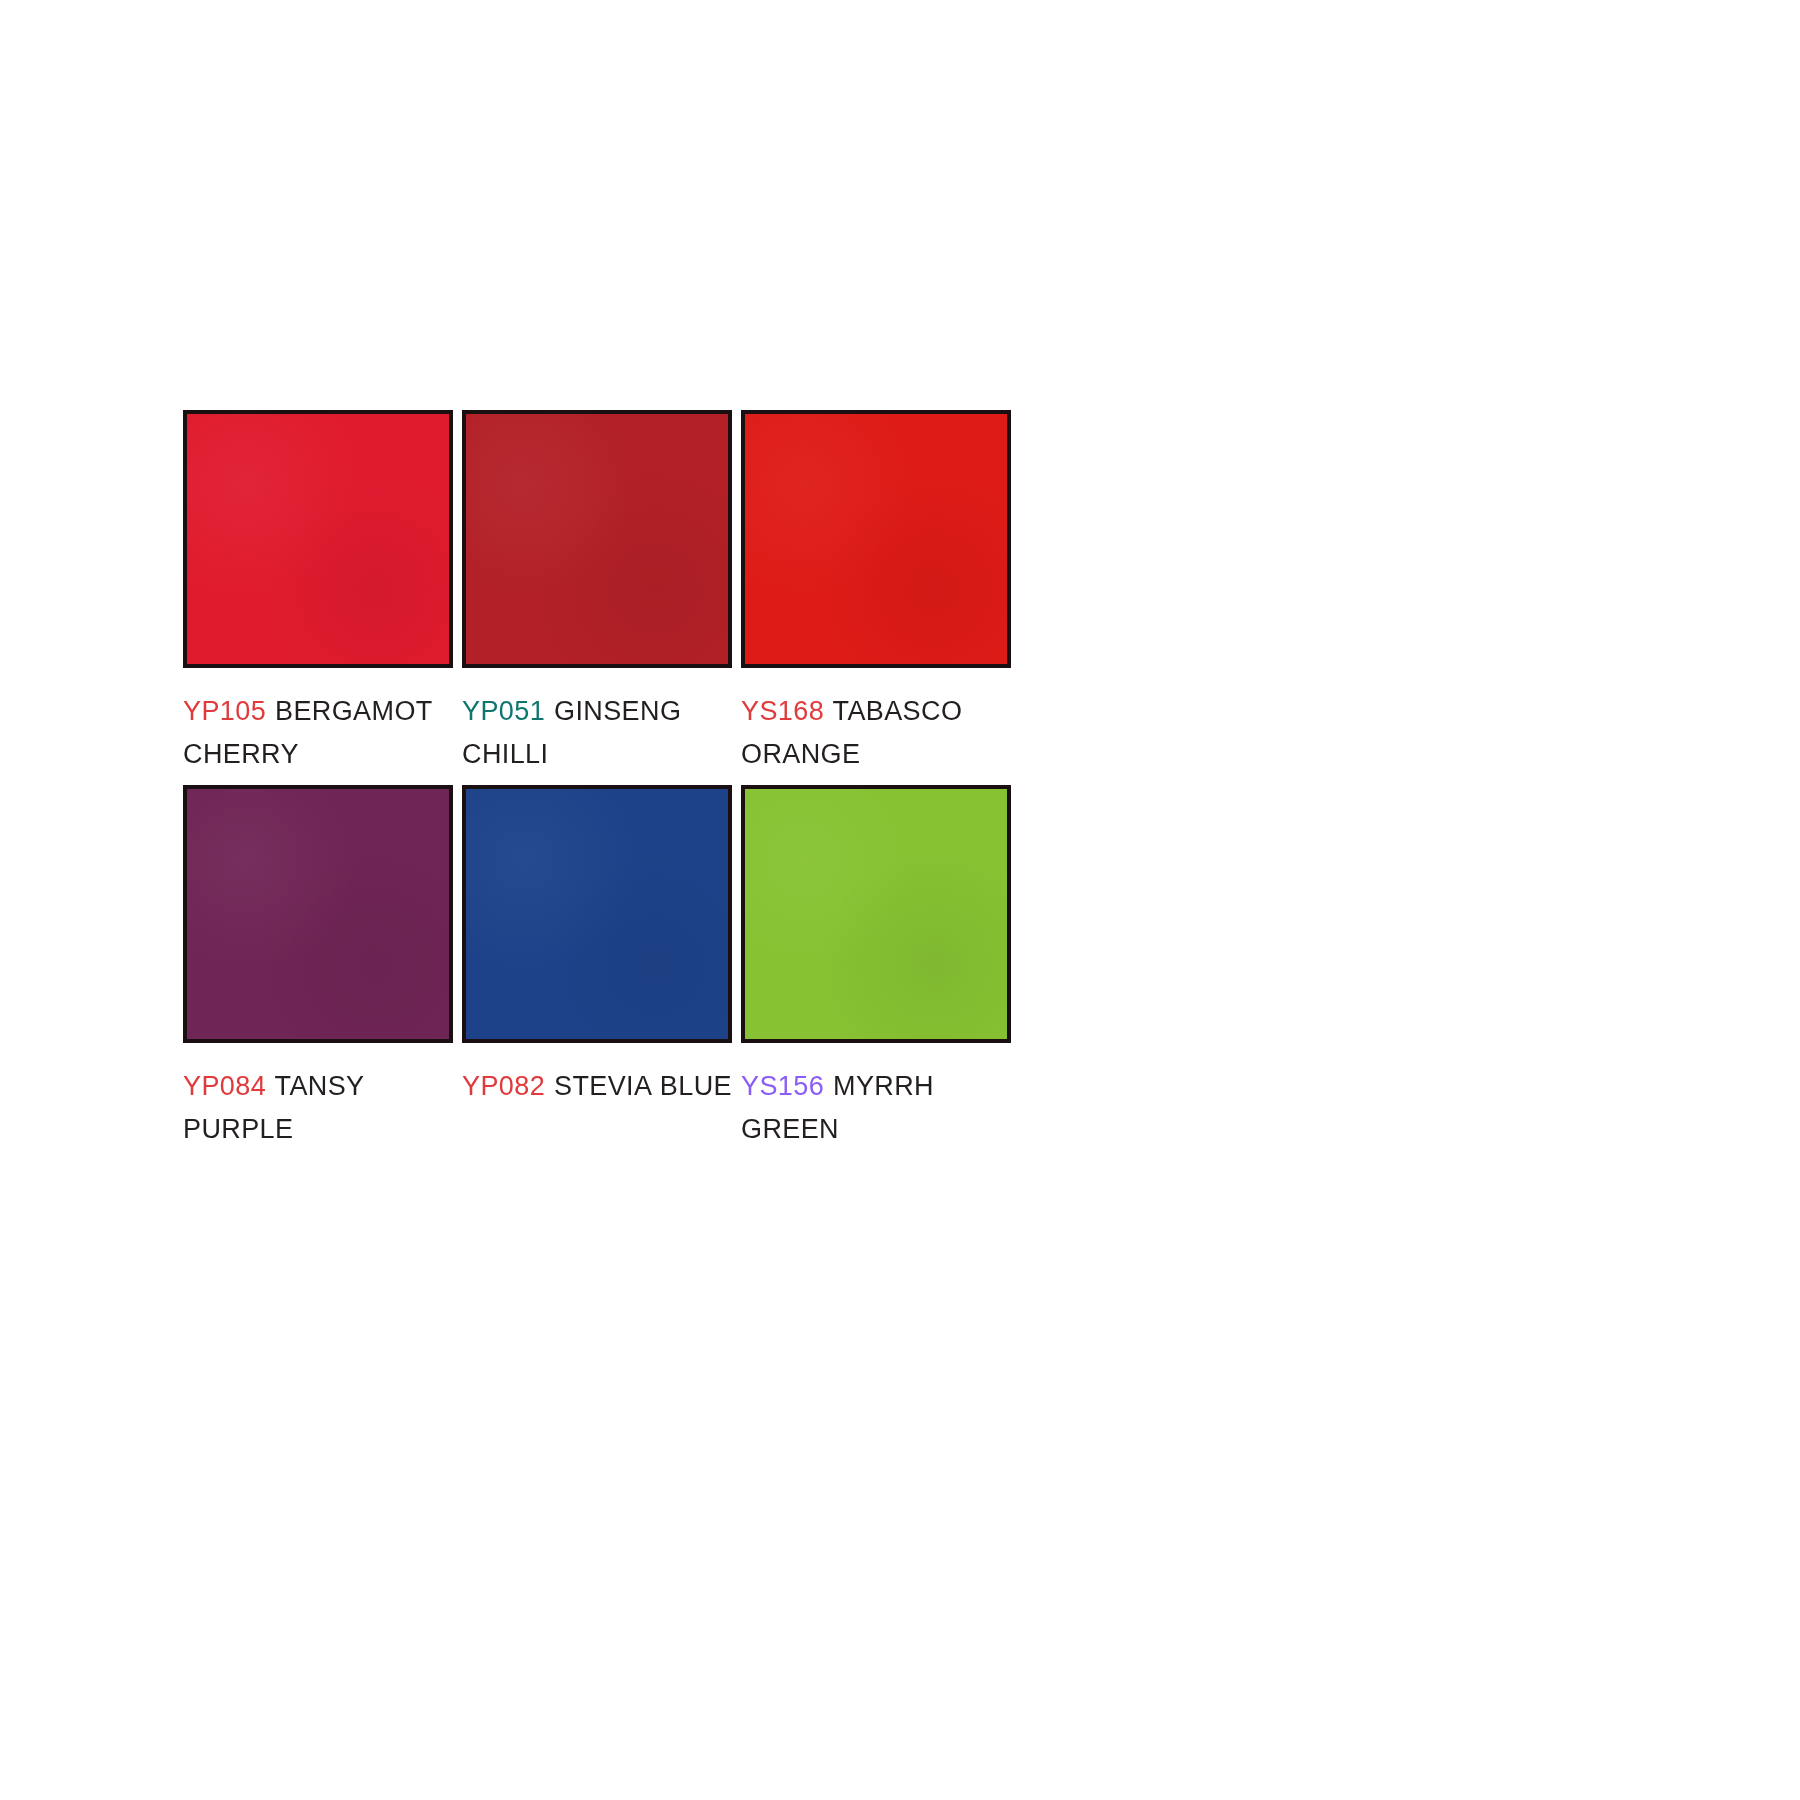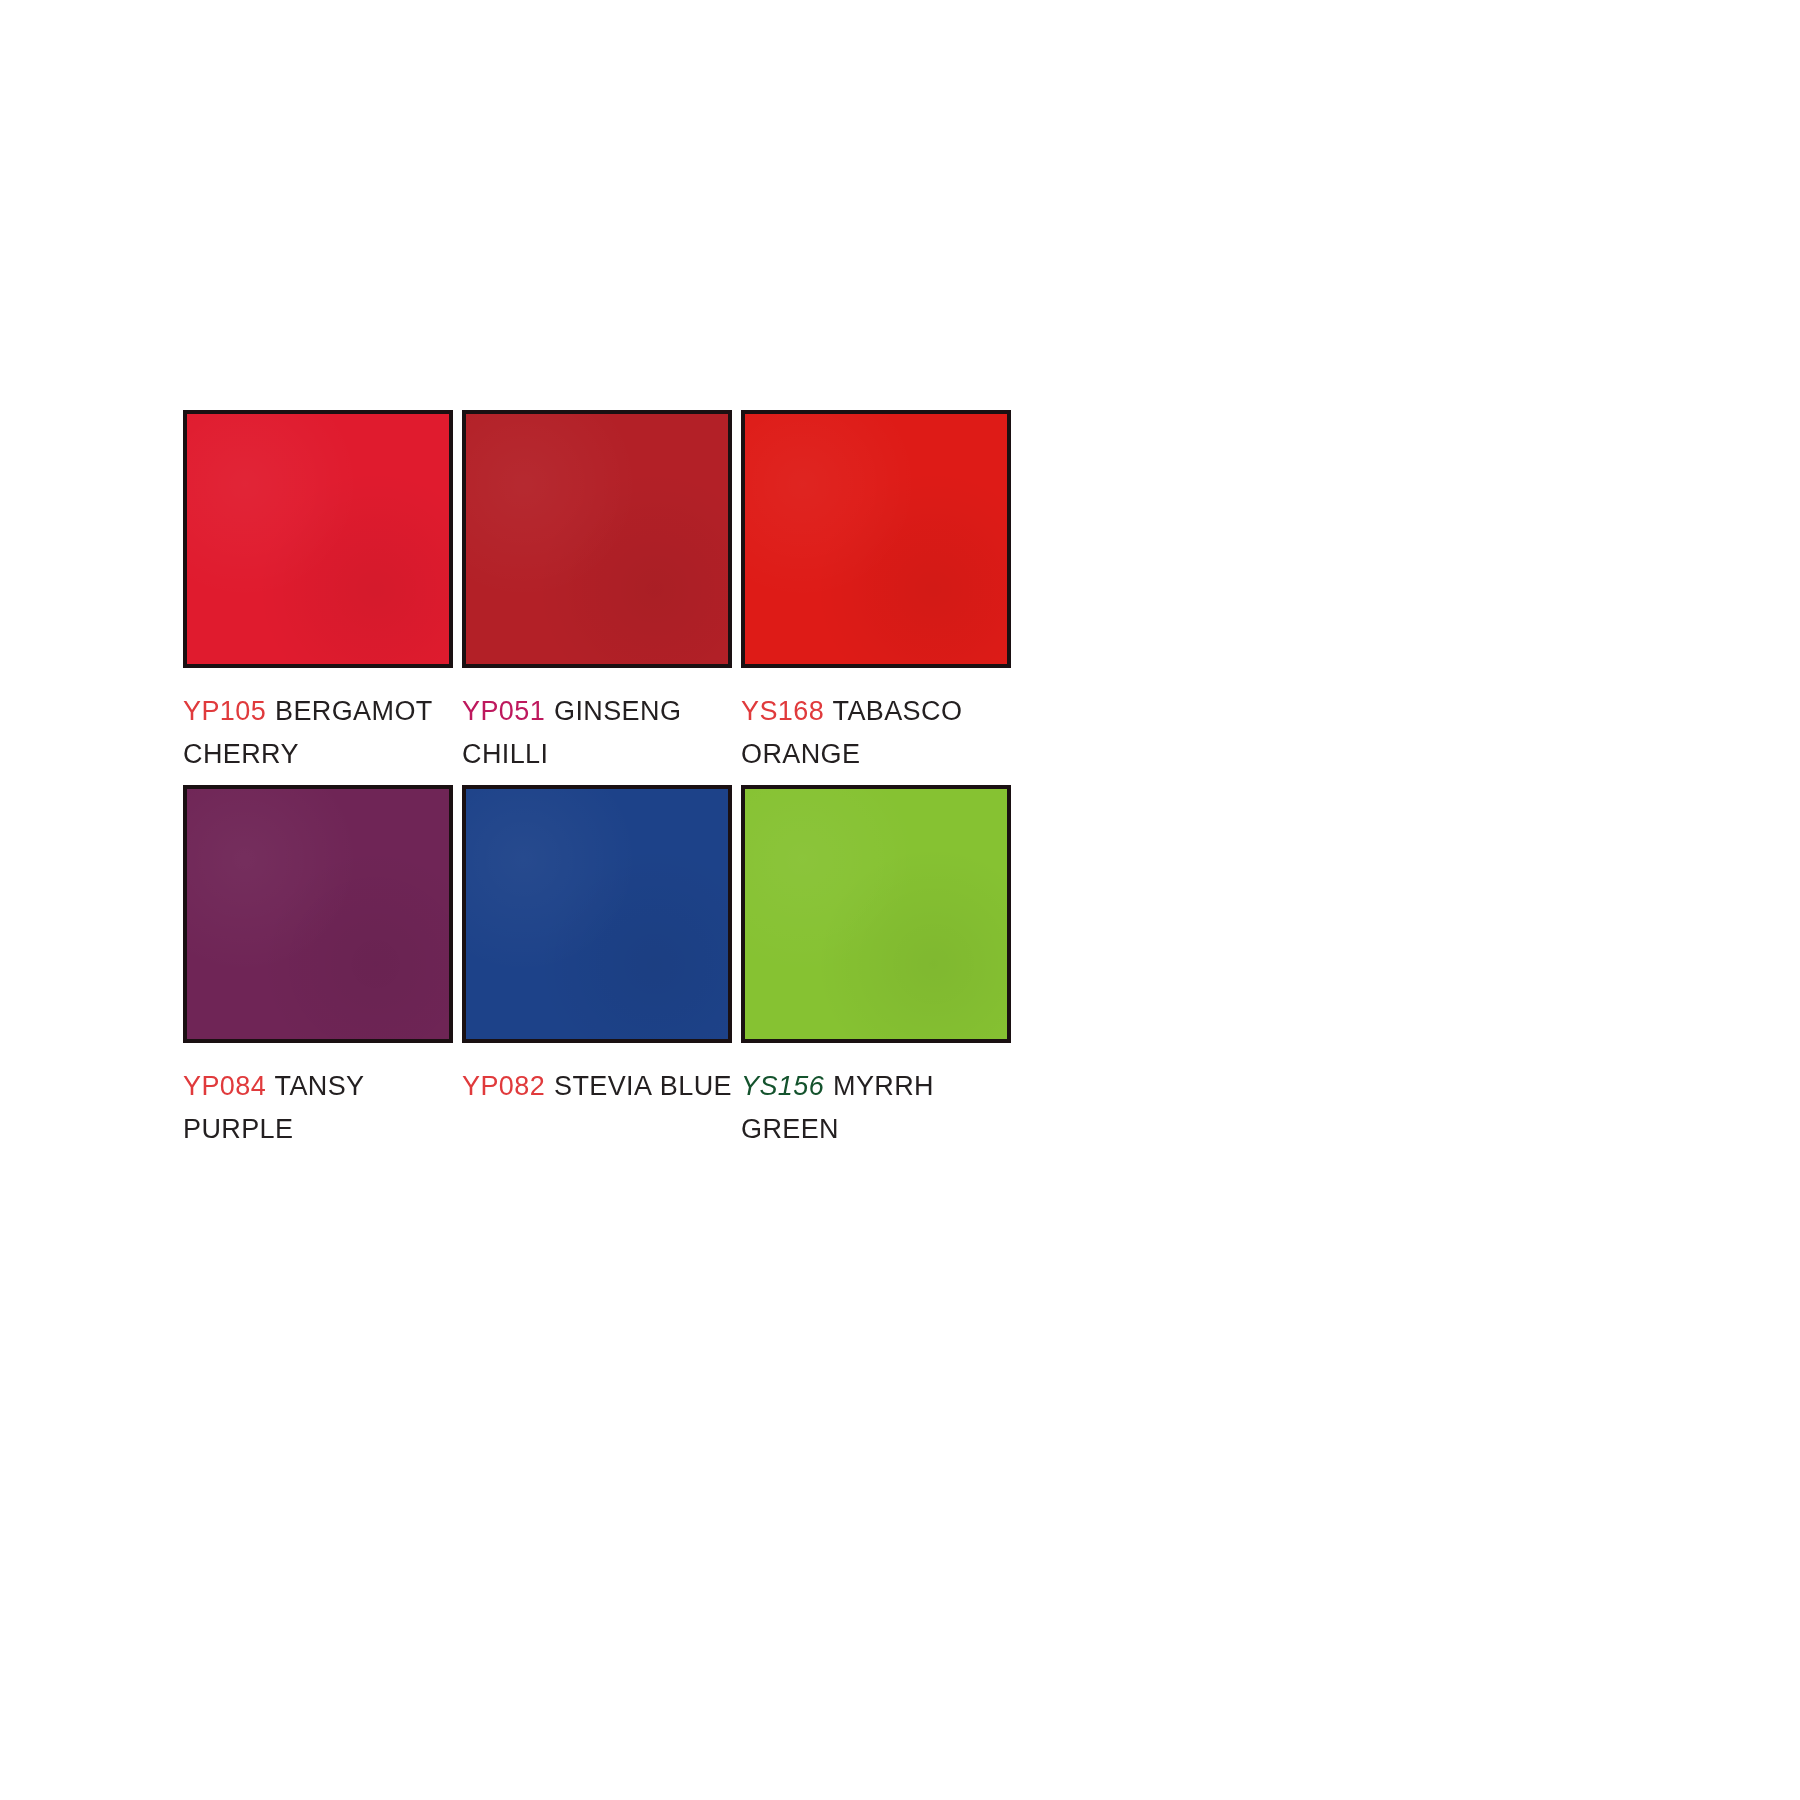--- a/index.html
+++ b/index.html
@@ -88,21 +88,21 @@
         <div class="swatch-chip" style="border-color: rgb(26, 16, 18);">
           <div class="chip-fill" style="background-color: rgb(224, 27, 46);"></div>
         </div>
         <div class="swatch-label"><span class="swatch-code" style="color: rgb(224, 58, 60);">YP105</span> <span class="swatch-name" style="color: rgb(35, 31, 32);">BERGAMOT CHERRY</span></div>
       </div>
 
       <div class="swatch-cell">
         <div class="swatch-chip" style="border-color: rgb(26, 16, 18);">
           <div class="chip-fill" style="background-color: rgb(179, 32, 39);"></div>
         </div>
-        <div class="swatch-label"><span class="swatch-code" style="color: #be185d;">YP051</span> <span class="swatch-name" style="color: rgb(35, 31, 32);">GINSENG CHILLI</span></div>
+        <div class="swatch-label"><span class="swatch-code" style="color: #0f766e;">YP051</span> <span class="swatch-name" style="color: rgb(35, 31, 32);">GINSENG CHILLI</span></div>
       </div>
 
 
       <div class="swatch-cell">
         <div class="swatch-chip" style="border-color: rgb(26, 16, 18);">
           <div class="chip-fill" style="background-color: rgb(222, 27, 23);"></div>
         </div>
         <div class="swatch-label"><span class="swatch-code" style="color: rgb(224, 58, 60); margin-top: 34px;">YS168</span> <span class="swatch-name" style="color: rgb(35, 31, 32);">TABASCO ORANGE</span></div>
       </div>
 
@@ -122,19 +122,19 @@
           <div class="chip-fill" style="background-color: rgb(29, 66, 137);"></div>
         </div>
         <div class="swatch-label"><span class="swatch-code" style="color: rgb(224, 58, 60); text-align: center;">YP082</span> <span class="swatch-name" style="color: rgb(35, 31, 32);">STEVIA BLUE</span></div>
       </div>
 
 
       <div class="swatch-cell">
         <div class="swatch-chip" style="border-color: rgb(26, 16, 18);">
           <div class="chip-fill" style="background-color: rgb(134, 194, 50);"></div>
         </div>
-        <div class="swatch-label"><span class="swatch-code" style="color: #14532d; font-style: italic;">YS156</span> <span class="swatch-name" style="color: rgb(35, 31, 32);">MYRRH GREEN</span></div>
+        <div class="swatch-label"><span class="swatch-code" style="color: #8b5cf6;">YS156</span> <span class="swatch-name" style="color: rgb(35, 31, 32);">MYRRH GREEN</span></div>
       </div>
 
     </div>
 
   </div>
 </div>
 
 </body></html>

